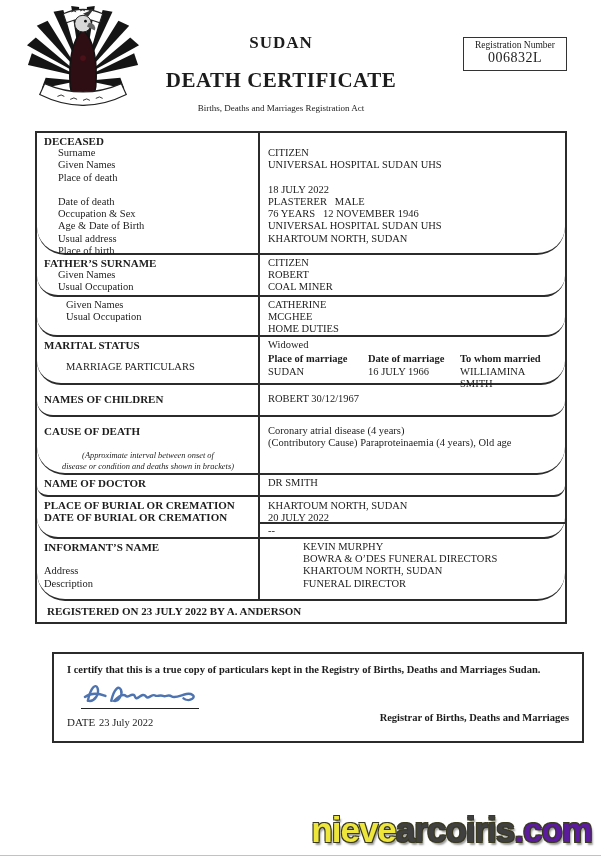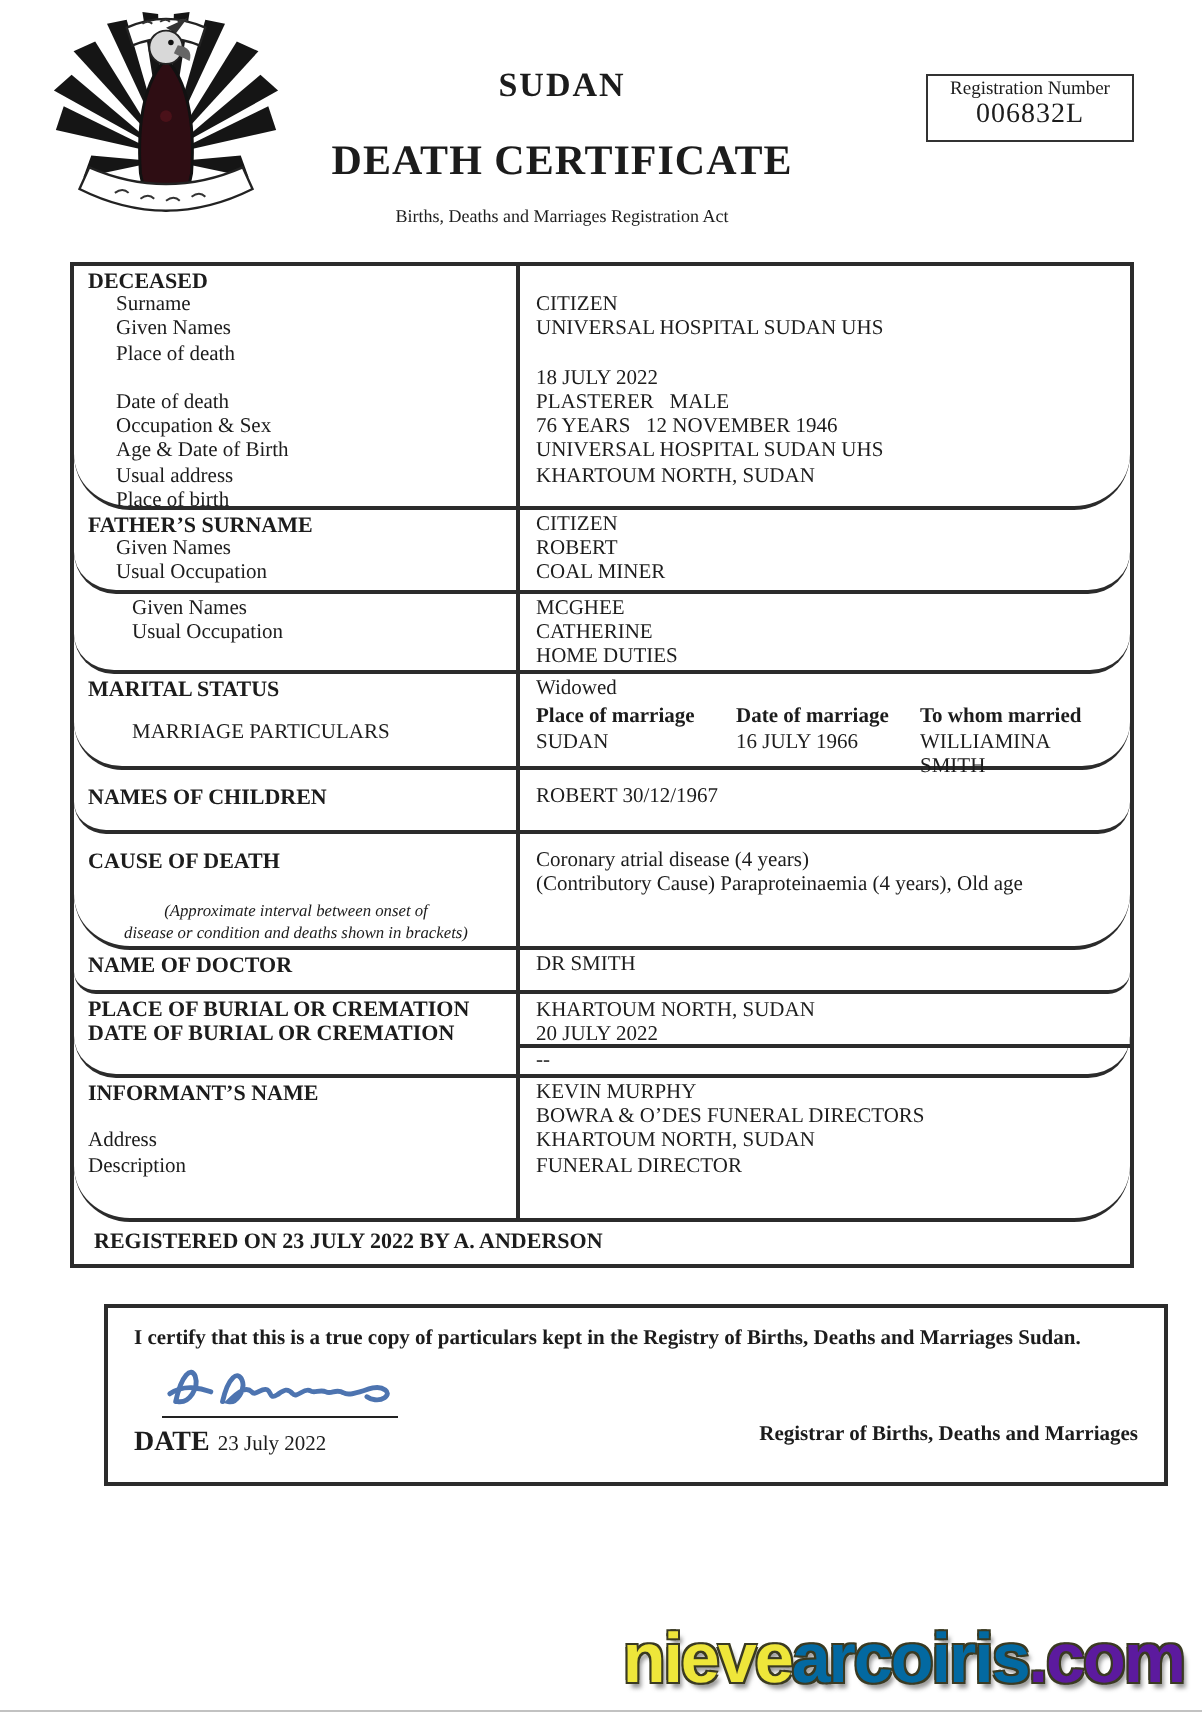--- a/index.html
+++ b/index.html
@@ -37,21 +37,21 @@
   .indent2 { padding-left:22px; }
 
   .h-deceased  { height:122px; }
   .h-father    { height:42px; }
   .h-mother    { height:40px; }
   .h-marital   { height:48px; }
   .h-children  { height:32px; }
   .h-cause     { height:58px; }
   .h-doctor    { height:22px; }
   .h-burial    { height:42px; }
-  .h-informant { height:72px; }
+  .h-informant { height:62px;gap:35px; }
   .h-registered{ height:21px; }
 
   .children-pad { padding-top:8px; }
 
   .marriage-label { margin-top:10px; }
   .marr-cols { display:flex; margin-top:2px; }
   .marr-col1 { width:100px; }
   .marr-col2 { width:92px; }
   .marr-col3 { flex:1; }
   .marr-head { font-weight:bold; font-size:10.5px; line-height:12.5px; }
@@ -66,38 +66,38 @@
   
   .certify-box {
     position:absolute; left:52px; top:652px; width:532px; height:91px;
     border:2px solid #2b2b2b; padding:10px 13px 7px 13px;
   }
   .certify-statement { font-weight:bold; font-size:10.5px; }
   .signature-wrap { margin:3px 0 0 14px; width:124px; }
   .signature-svg { display:block; }
   .signature-line { width:118px; border-top:1.6px solid #222; margin:0 0 2px 0; }
   .certify-bottom { display:flex; justify-content:space-between; margin-top:3px; }
-  .date-label { font-weight:bold; font-size:14px; }
+  .date-label { font-weight:normal; font-size:11px; }
   .date-value { font-size:10.5px; }
   .registrar { font-weight:bold; font-size:10.5px; }
 
   
   .brand {
     position:absolute; top:810px; right:9px;
     font-family:"Liberation Sans", sans-serif; font-weight:bold; font-size:35px;
     letter-spacing:-1px; white-space:nowrap;
   }
   .brand span {
     text-shadow:
       -1px -1px 0 #3a3a22, 1px -1px 0 #3a3a22,
       -1px 1px 0 #3a3a22, 1px 1px 0 #3a3a22,
       2px 3px 2px rgba(70,70,70,.55);
   }
   .brand .b1 { color:#eee63a; }
-  .brand .b2 { color:#0369a1; }
+  .brand .b2 { color:#404040; }
   .brand .b3 { color:#5c1a9e; }
 
   .bottom-rule { position:absolute; left:0; right:0; top:855px; border-top:1px solid #c2c2c2; }
 </style>
 </head>
 <body>
 
 <div class="page">
 
   <svg class="emblem" viewBox="0 0 120 120" width="118" height="118" aria-hidden="true">
@@ -178,22 +178,22 @@
         <div class="line">COAL MINER</div>
       </div>
     </div>
 
     <div class="row h-mother">
       <div class="cell-l">
         <div class="line indent2">Given Names</div>
         <div class="line indent2">Usual Occupation</div>
       </div>
       <div class="cell-r">
+        <div class="line">CATHERINE</div>
         <div class="line">MCGHEE</div>
-        <div class="line">CATHERINE</div>
         <div class="line">HOME DUTIES</div>
       </div>
     </div>
 
     <div class="row h-marital">
       <div class="cell-l">
         <div class="sec-title">MARITAL STATUS</div>
         <div class="line indent2 marriage-label">MARRIAGE PARTICULARS</div>
       </div>
       <div class="cell-r">

